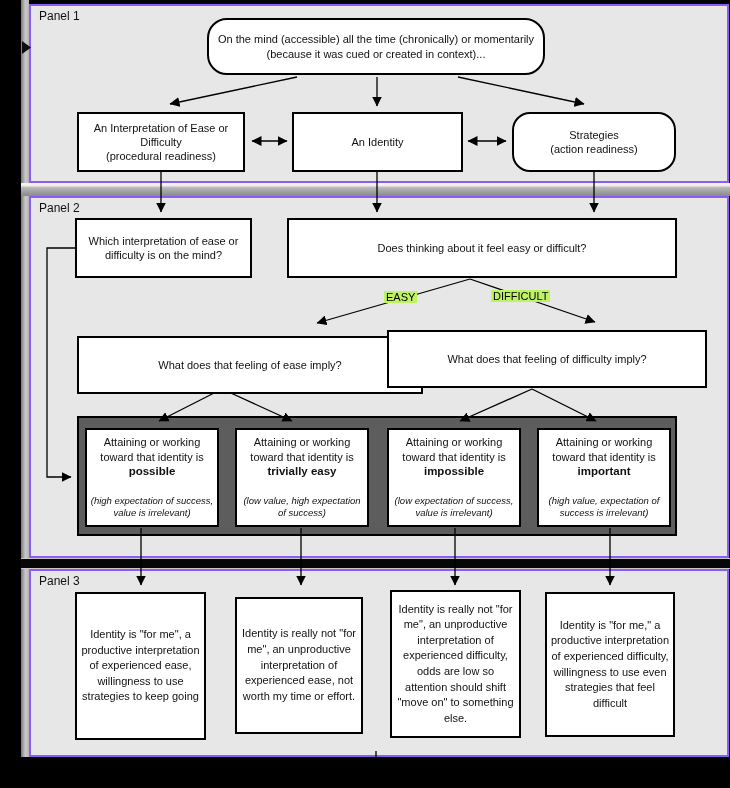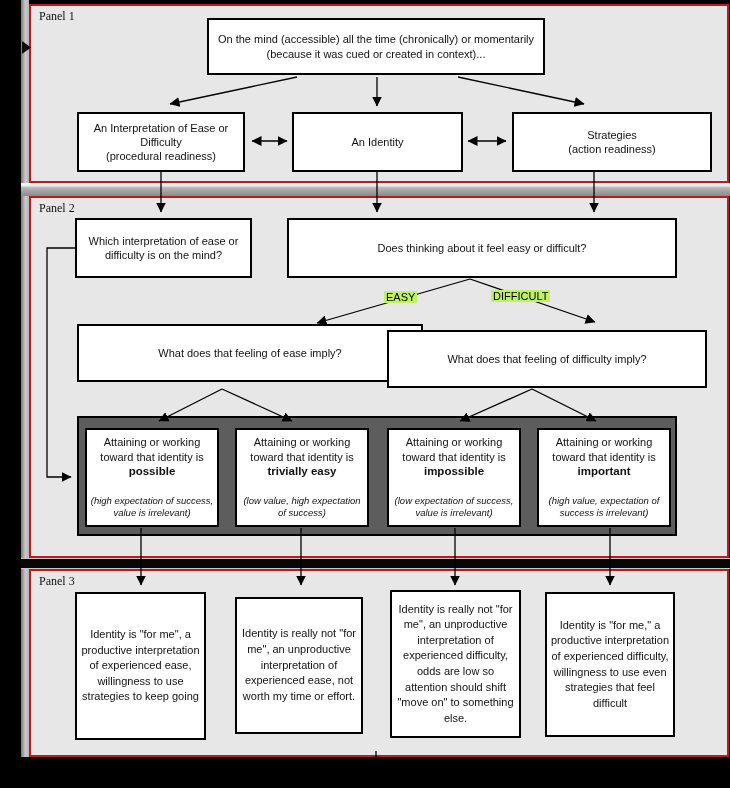--- a/index.html
+++ b/index.html
@@ -6,21 +6,21 @@
   .stage{
     position:relative;width:730px;height:788px;background:#000;overflow:hidden;
     font-family:"Liberation Sans", sans-serif;color:#111;
   }
   .edge-strip{
     position:absolute;left:21px;top:0;width:8px;height:757px;
     background:linear-gradient(90deg,#7a7a7a 0,#c9c9c9 55%,#b5b5b5 100%);
   }
   .panel{
     position:absolute;left:29px;width:700px;box-sizing:border-box;
-    background:#e7e7e7;border:2px solid #b91c1c;font-family:Liberation Serif, serif;
+    background:#e7e7e7;border:2px solid #8b5cf6;
   }
   .panel-label{position:absolute;left:8px;top:3px;font-size:12px;color:#111;}
   .splitter1{
     position:absolute;left:21px;top:183px;width:709px;height:13px;
     background:linear-gradient(180deg,#f2f2f2 0,#f2f2f2 18%,#b8b8b8 36%,#a3a3a3 62%,#8a8a8a 100%);
   }
   .splitter2{
     position:absolute;left:21px;top:558px;width:709px;height:11px;box-sizing:border-box;
     background:#070707;border-top:1px solid #c9c9c9;border-bottom:1px solid #c9c9c9;
   }
@@ -90,46 +90,46 @@
       <path d="M75,248 L47,248 L47,477 L71,477" marker-end="url(#ah)"></path>
       <path d="M141,528 L141,585" marker-end="url(#ah)"></path>
       <path d="M301,528 L301,585" marker-end="url(#ah)"></path>
       <path d="M455,528 L455,585" marker-end="url(#ah)"></path>
       <path d="M610,528 L610,585" marker-end="url(#ah)"></path>
       <path d="M376,751 L376,758"></path>
     </g>
     <polygon points="22,41 31,47.5 22,54" fill="#0d0d0d"></polygon>
   </svg>
 
-  <div class="fbox" style="left:207px;top:18px;width:338px;height:57px;">
+  <div class="fbox" style="left:207px;top:18px;width:338px;height:57px;border-radius:20px;">
     <span>On the mind (accessible) all the time (chronically) or momentarily (because it was cued or created in context)...</span>
   </div>
   <div class="fbox pre" style="left:77px;top:112px;width:168px;height:60px;">
     <span class="pre">An Interpretation of Ease or Difficulty
 (procedural readiness)</span>
   </div>
   <div class="fbox" style="left:292px;top:112px;width:171px;height:60px;">
     <span>An Identity</span>
   </div>
-  <div class="fbox pre" style="left:512px;top:112px;width:200px;height:60px;">
+  <div class="fbox pre" style="left:512px;top:112px;width:164px;height:60px;border-radius:18px;">
     <span class="pre">Strategies
 (action readiness)</span>
   </div>
 
   <div class="fbox" style="left:75px;top:218px;width:177px;height:60px;">
     <span>Which interpretation of ease or difficulty is on the mind?</span>
   </div>
   <div class="fbox" style="left:287px;top:218px;width:390px;height:60px;">
     <span>Does thinking about it feel easy or difficult?</span>
   </div>
 
   <span class="branch-label" style="left:384px;top:291px;">EASY</span>
   <span class="branch-label" style="left:491px;top:290px;">DIFFICULT</span>
 
-  <div class="fbox" style="left:77px;top:324px;width:346px;height:58px;">
+  <div class="fbox" style="left:77px;top:336px;width:346px;height:58px;">
     <span>What does that feeling of ease imply?</span>
   </div>
   <div class="fbox" style="left:387px;top:330px;width:320px;height:58px;">
     <span>What does that feeling of difficulty imply?</span>
   </div>
 
   <div class="fbox outcome" style="left:85px;top:428px;width:134px;height:99px;">
     <span class="lead">Attaining or working toward that identity is</span>
     <span class="emph">possible</span>
     <span class="note">(high expectation of success, value is irrelevant)</span>

